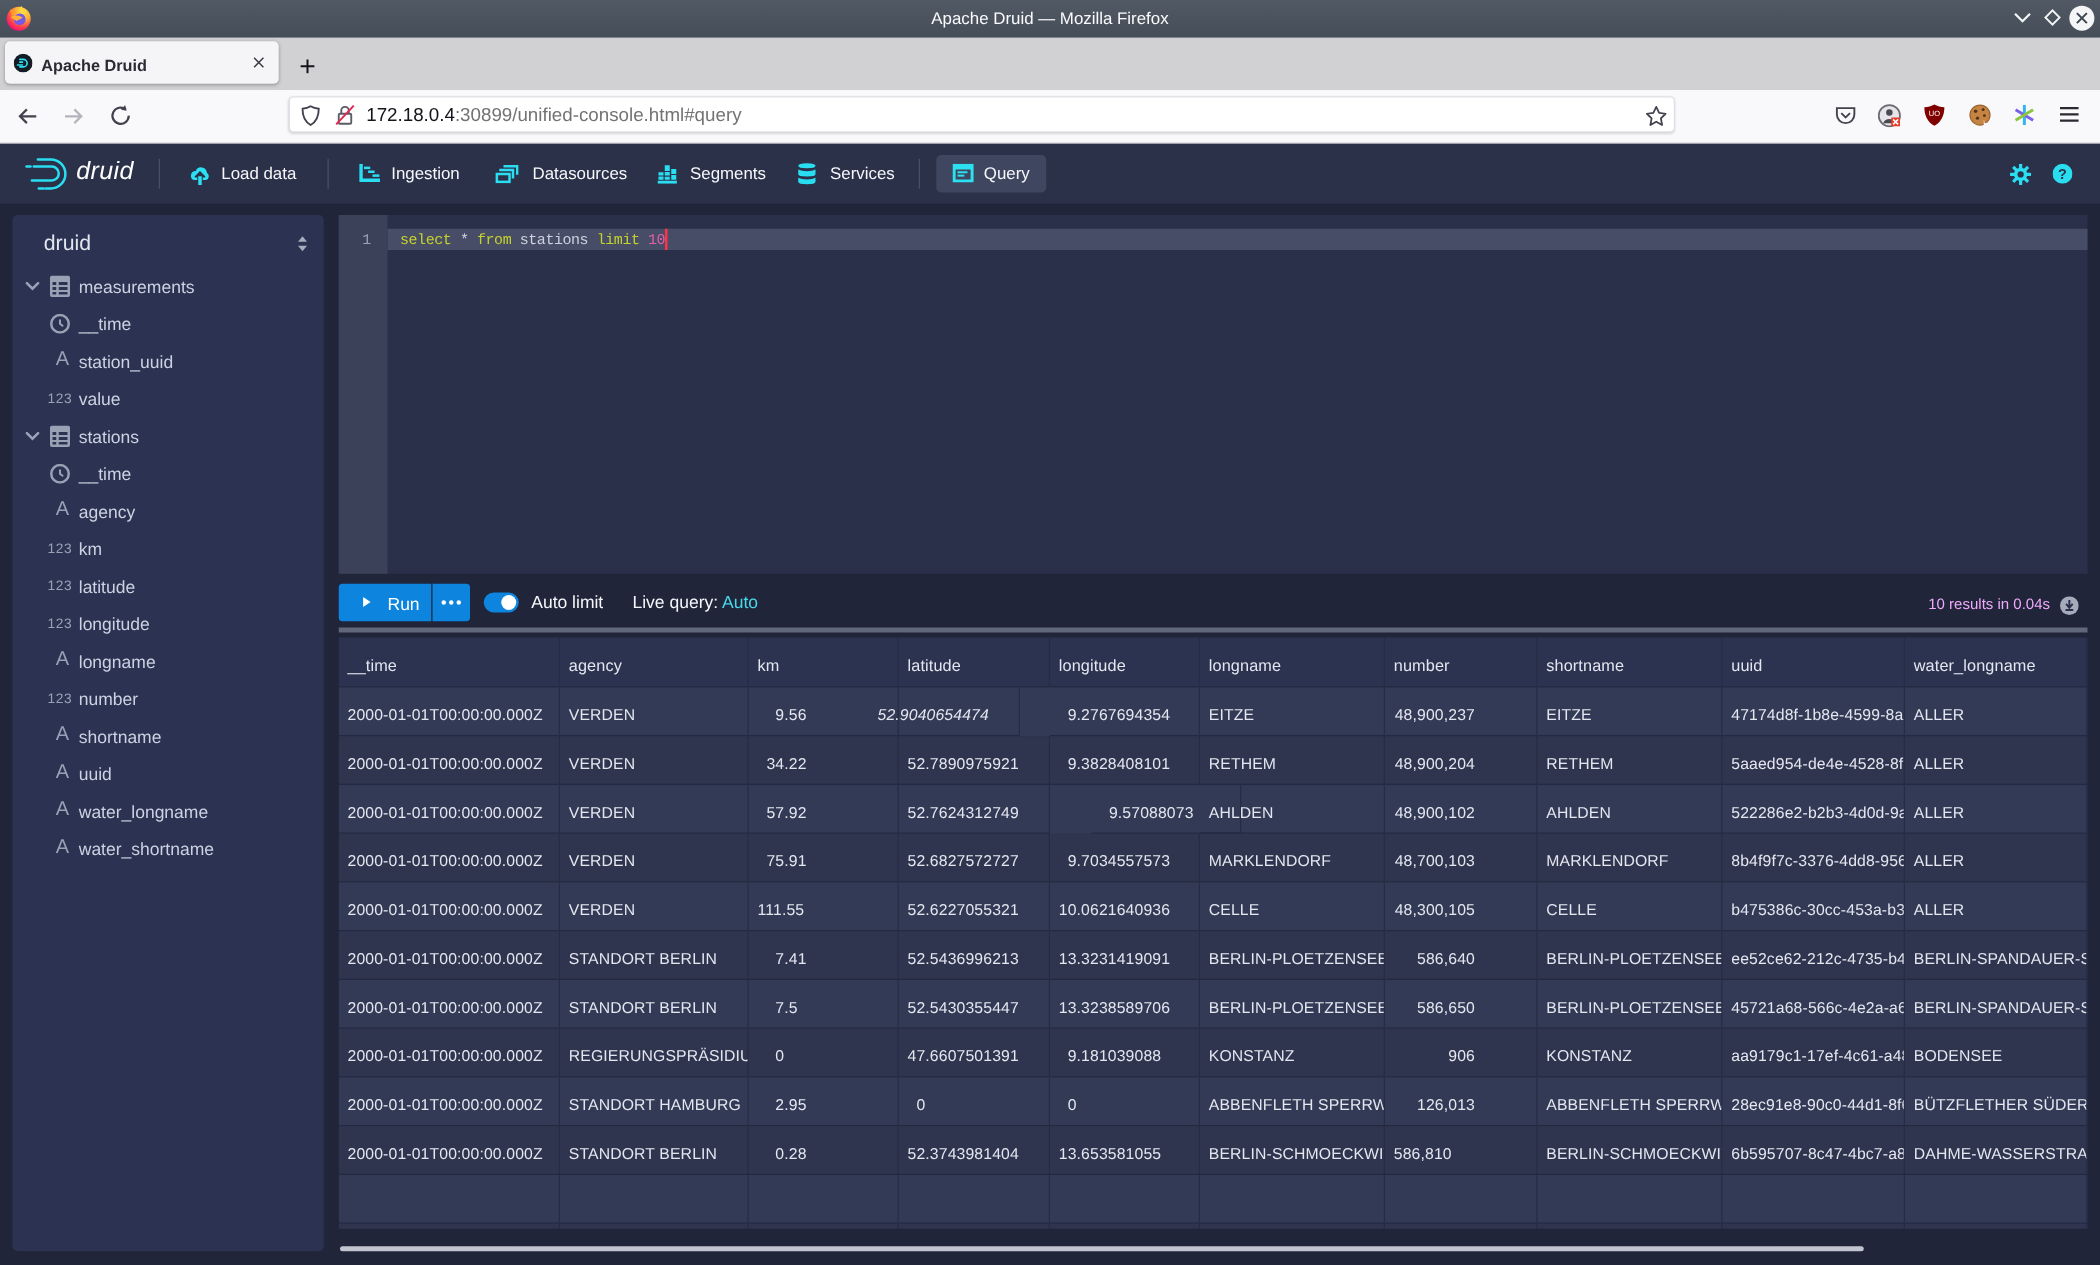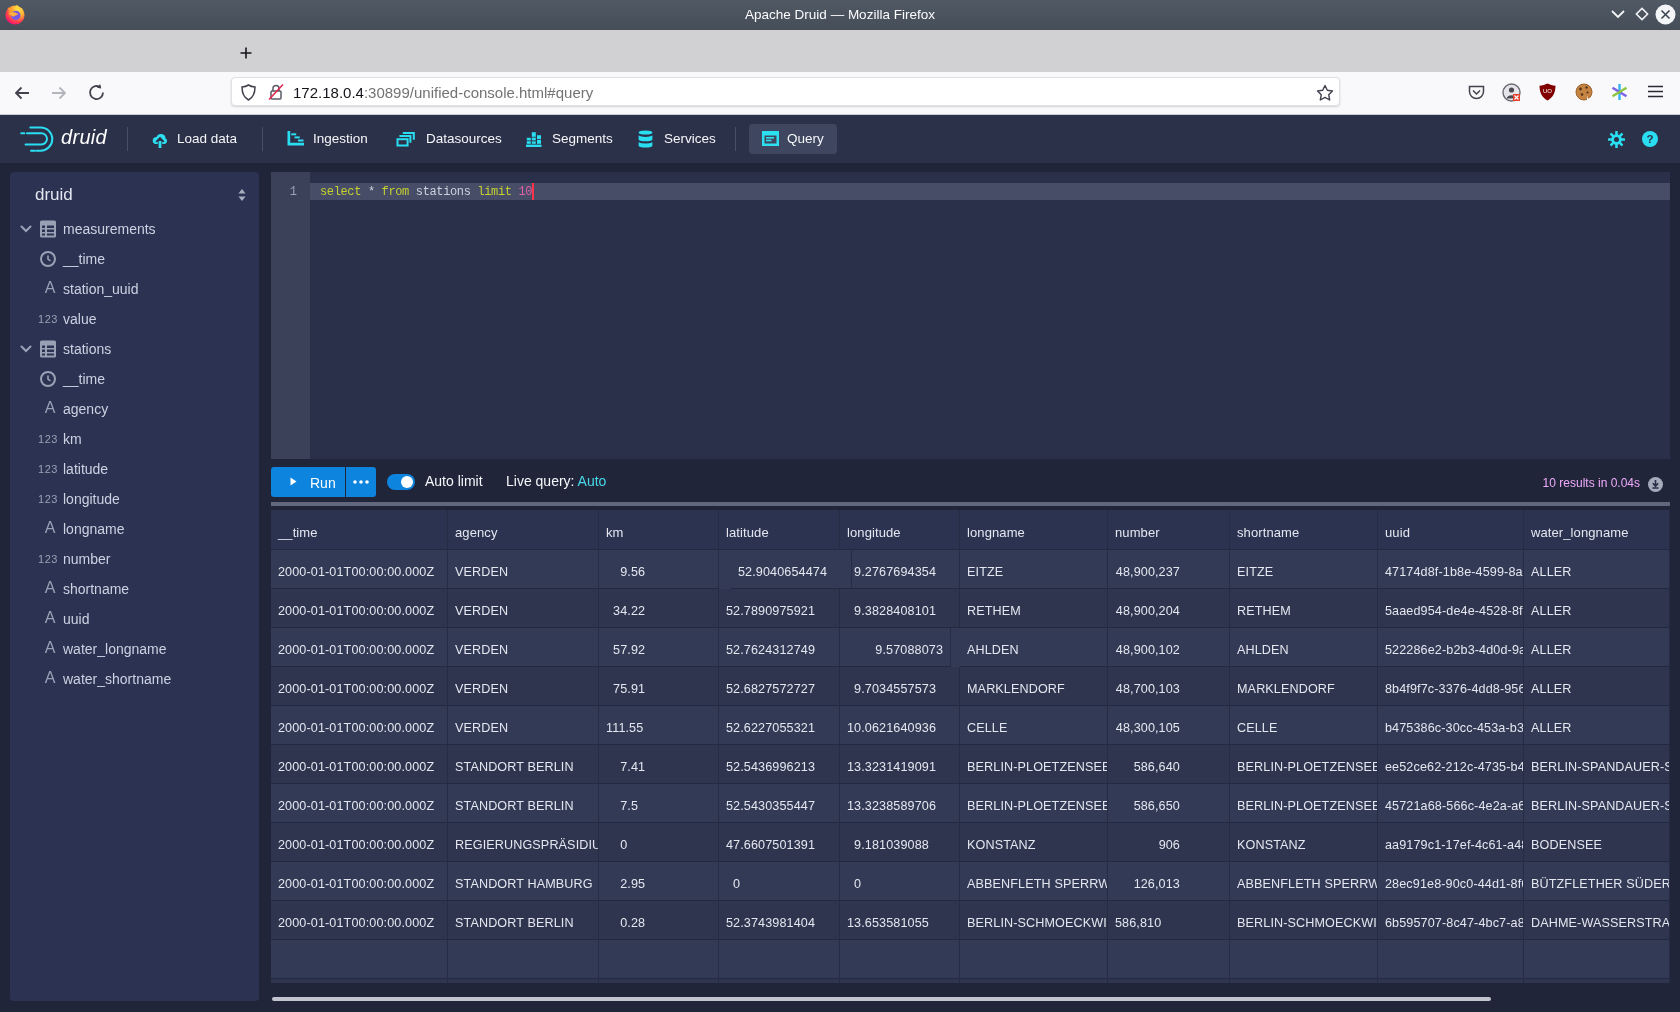--- a/index.html
+++ b/index.html
@@ -98,20 +98,34 @@
   <svg style="left:1634px;top:6px;" width="16" height="16" viewBox="0 0 16 16">
       <rect x="4" y="4" width="8" height="8" transform="rotate(45 8 8)" stroke="#f4f5f6" stroke-width="1.5" fill="none"></rect>
     </svg>
   <svg style="left:1655px;top:4px;" width="21" height="21" viewBox="0 0 21 21">
     <circle cx="10.5" cy="10.5" r="10" fill="#f4f5f6"></circle>
     <path d="M6.5 6.5 L14.5 14.5 M14.5 6.5 L6.5 14.5" stroke="#3c454f" stroke-width="1.6"></path>
   </svg>
 </div>
 
 <div class="abs" id="tabbar">
+  <div class="abs" id="tab">
+    <svg style="left:6.5px;top:10px;" width="15" height="15" viewBox="0 0 16 16">
+      <circle cx="8" cy="8" r="8" fill="#141c26"></circle>
+      <g stroke="#2ce0f2" stroke-width="1.4" fill="none" stroke-linecap="round">
+        <path d="M5.2 4.8 h3 a3.2 3.2 0 1 1 0 6.4 h-3"></path>
+        <path d="M5.2 7.2 h2.2"></path>
+        <path d="M3.2 9.6 h4.2"></path>
+      </g>
+    </svg>
+    <div id="tabtitle">Apache Druid</div>
+    <svg style="left:198px;top:12px;" width="10" height="10" viewBox="0 0 12 12">
+        <path d="M1.5 1.5 L10.5 10.5 M10.5 1.5 L1.5 10.5" stroke="#3a3a44" stroke-width="1.4"></path>
+      </svg>
+  </div>
   <svg class="abs" style="left:240px;top:17px;" width="12" height="12" viewBox="0 0 12 12">
       <path d="M6 0.5 V11.5 M0.5 6 H11.5" stroke="#15141a" stroke-width="1.6"></path>
     </svg>
 </div>
 
 <div class="abs" id="toolbar">
 
   <svg style="left:13px;top:12px;" width="18" height="18" viewBox="0 0 18 18">
       <path d="M16 9 H3 M8.5 3.5 L3 9 L8.5 14.5" stroke="#42414d" stroke-width="1.8" fill="none"></path>
     </svg>
@@ -425,21 +439,21 @@
     <div class="hcell" style="left:1107px;width:146px;">
       <div>uuid</div>
     </div>
     <div class="hcell" style="left:1253px;width:146px;">
       <div>water_longname</div>
     </div>
     <div class="row odd" style="top:40px;">
       <div class="cell" style="left:0px;width:177px;">2000-01-01T00:00:00.000Z</div>
       <div class="cell" style="left:177px;width:151px;">VERDEN</div>
       <div class="cell" style="left:328px;width:120px;">  9.56</div>
-      <div class="cell" style="left:460px;width:121px;">52.9040654474</div>
+      <div class="cell" style="left:424px;width:121px;font-style:italic;">52.9040654474</div>
       <div class="cell" style="left:569px;width:120px;"> 9.2767694354</div>
       <div class="cell" style="left:689px;width:148px;">EITZE</div>
       <div class="cell" style="left:837px;width:122px;"><span style="display:inline-block;width:65px;text-align:right;">48,900,237</span></div>
       <div class="cell" style="left:959px;width:148px;">EITZE</div>
       <div class="cell" style="left:1107px;width:146px;">47174d8f-1b8e-4599-8a29-7b9b83a5c4fe</div>
       <div class="cell" style="left:1253px;width:146px;">ALLER</div>
     </div>
     <div class="row even" style="top:79px;">
       <div class="cell" style="left:0px;width:177px;">2000-01-01T00:00:00.000Z</div>
       <div class="cell" style="left:177px;width:151px;">VERDEN</div>
@@ -450,21 +464,21 @@
       <div class="cell" style="left:837px;width:122px;"><span style="display:inline-block;width:65px;text-align:right;">48,900,204</span></div>
       <div class="cell" style="left:959px;width:148px;">RETHEM</div>
       <div class="cell" style="left:1107px;width:146px;">5aaed954-de4e-4528-8f3c-6a7b1e4c8d2a</div>
       <div class="cell" style="left:1253px;width:146px;">ALLER</div>
     </div>
     <div class="row odd" style="top:118px;">
       <div class="cell" style="left:0px;width:177px;">2000-01-01T00:00:00.000Z</div>
       <div class="cell" style="left:177px;width:151px;">VERDEN</div>
       <div class="cell" style="left:328px;width:120px;"> 57.92</div>
       <div class="cell" style="left:448px;width:121px;">52.7624312749</div>
-      <div class="cell" style="left:560px;width:120px;text-align:right;"> 9.57088073</div>
+      <div class="cell" style="left:602px;width:120px;"> 9.57088073</div>
       <div class="cell" style="left:689px;width:148px;">AHLDEN</div>
       <div class="cell" style="left:837px;width:122px;"><span style="display:inline-block;width:65px;text-align:right;">48,900,102</span></div>
       <div class="cell" style="left:959px;width:148px;">AHLDEN</div>
       <div class="cell" style="left:1107px;width:146px;">522286e2-b2b3-4d0d-9a8c-3e5f7a9b1c2d</div>
       <div class="cell" style="left:1253px;width:146px;">ALLER</div>
     </div>
     <div class="row even" style="top:157px;">
       <div class="cell" style="left:0px;width:177px;">2000-01-01T00:00:00.000Z</div>
       <div class="cell" style="left:177px;width:151px;">VERDEN</div>
       <div class="cell" style="left:328px;width:120px;"> 75.91</div>

